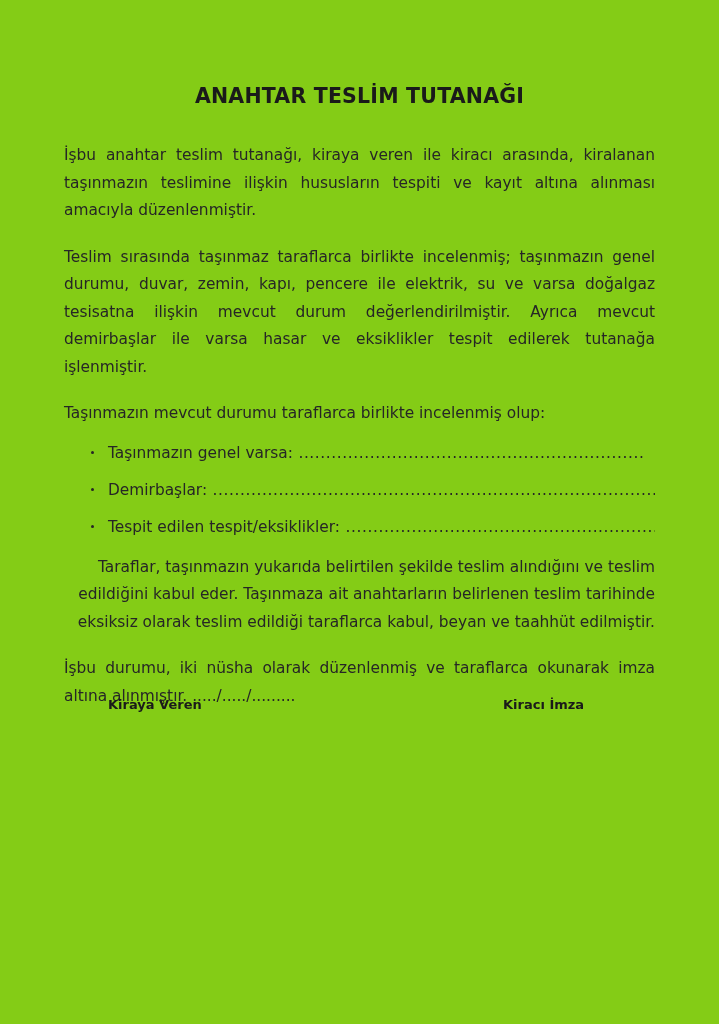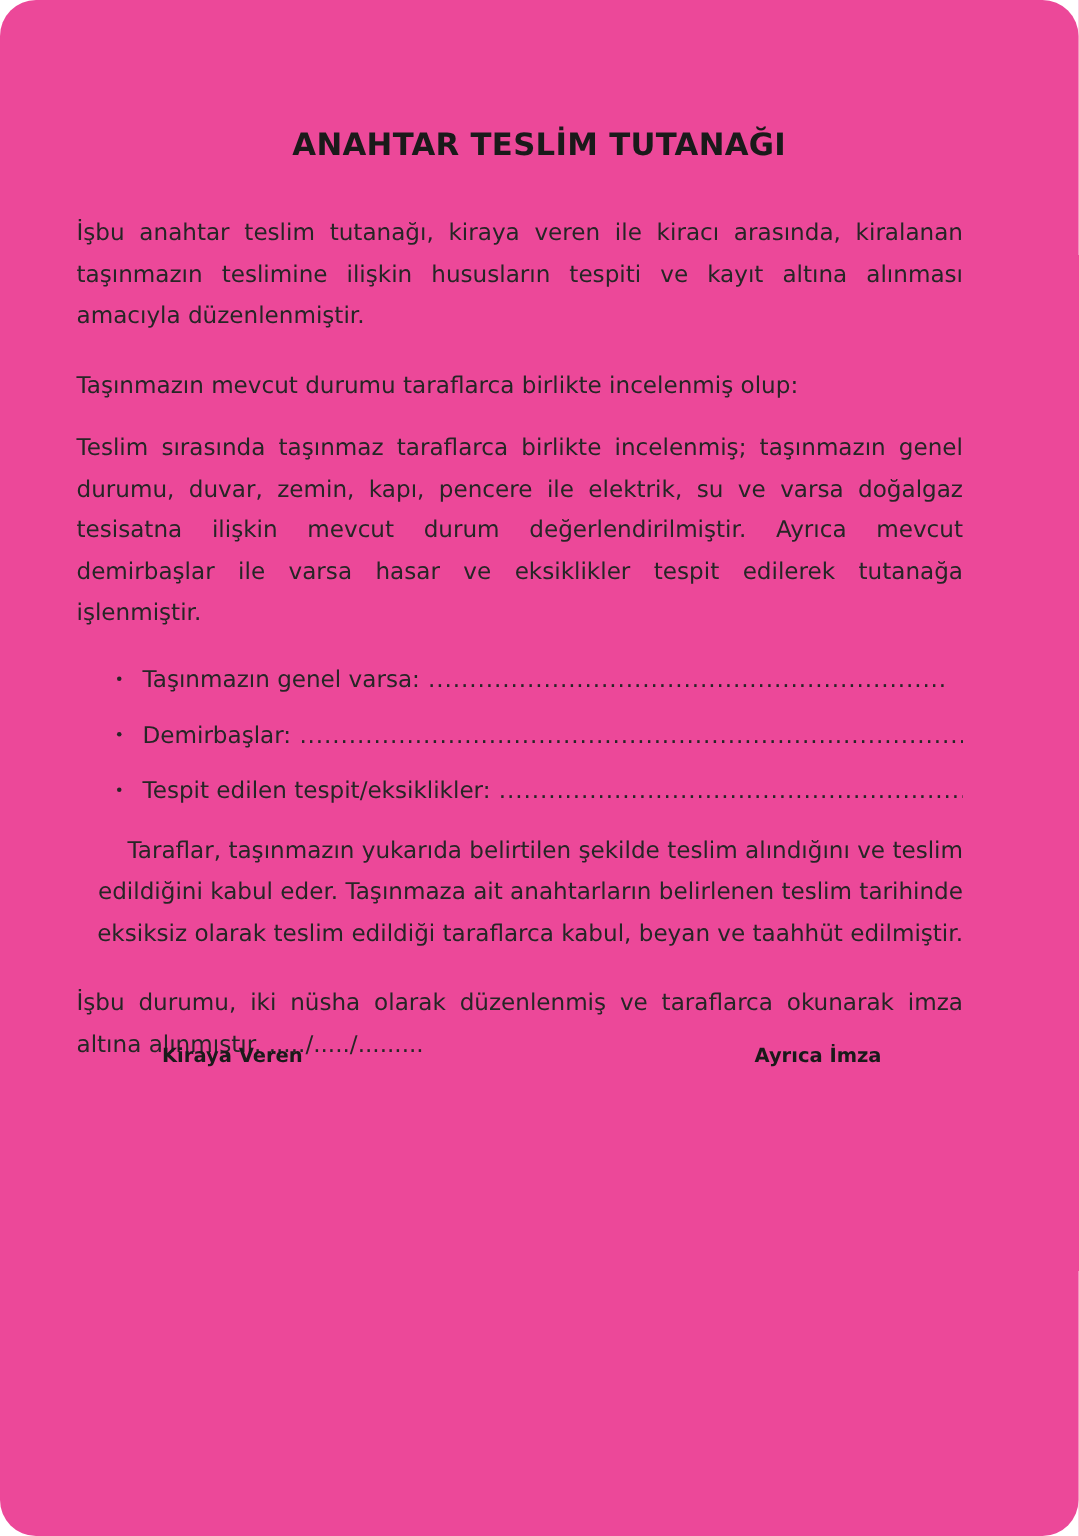--- a/index.html
+++ b/index.html
@@ -17,42 +17,41 @@
     color: #262626;
     -webkit-font-smoothing: antialiased;
   }
 
   .page {
     position: absolute;
     left: 0;
     top: 0;
     width: 719px;
     height: 1024px;
-    background: #ec4899;
-    border-radius: 24px;
+    background: #84cc16;
   }
 
   
   .doc-title {
     position: absolute;
     left: 64px;
     top: 70px;
     width: 591px;
     text-align: center;
     font-size: 20.5px;
     font-weight: bold;
     letter-spacing: 0.2px;
     color: #1a1a1a;
     line-height: 1.2;
   }
 
   
   .body-col {
     position: absolute;
-    left: 51px;
+    left: 64px;
     top: 142px;
     width: 591px;
   }
 
   p.para {
     margin: 0 0 19px 0;
     font-size: 15.4px;
     line-height: 27.5px;
     text-align: justify;
     text-justify: inter-word;
@@ -123,23 +122,23 @@
 <body>
 
 <div class="page">
 
   <h1 class="doc-title">ANAHTAR TESLİM TUTANAĞI</h1>
 
   <div class="body-col">
 
     <p class="para">İşbu anahtar teslim tutanağı, kiraya veren ile kiracı arasında, kiralanan taşınmazın teslimine ilişkin hususların tespiti ve kayıt altına alınması amacıyla düzenlenmiştir.</p>
 
+    <p class="para">Teslim sırasında taşınmaz taraflarca birlikte incelenmiş; taşınmazın genel durumu, duvar, zemin, kapı, pencere ile elektrik, su ve varsa doğalgaz tesisatna ilişkin mevcut durum değerlendirilmiştir. Ayrıca mevcut demirbaşlar ile varsa hasar ve eksiklikler tespit edilerek tutanağa işlenmiştir.</p>
+
     <p class="para lead-in">Taşınmazın mevcut durumu taraflarca birlikte incelenmiş olup:</p>
-
-    <p class="para">Teslim sırasında taşınmaz taraflarca birlikte incelenmiş; taşınmazın genel durumu, duvar, zemin, kapı, pencere ile elektrik, su ve varsa doğalgaz tesisatna ilişkin mevcut durum değerlendirilmiştir. Ayrıca mevcut demirbaşlar ile varsa hasar ve eksiklikler tespit edilerek tutanağa işlenmiştir.</p>
 
     <ul class="bullets">
       <li>
         <span class="bullet-dot"></span><span>Taşınmazın genel varsa:</span><span class="leader"> ...............................................................</span>
       </li>
       <li>
         <span class="bullet-dot"></span><span>Demirbaşlar:</span><span class="leader"> .......................................................................................</span>
       </li>
       <li>
         <span class="bullet-dot"></span><span>Tespit edilen tespit/eksiklikler:</span><span class="leader"> ..............................................................</span>
@@ -147,16 +146,16 @@
     </ul>
 
     <p class="para no-justify">Taraflar, taşınmazın yukarıda belirtilen şekilde teslim alındığını ve teslim edildiğini kabul eder. Taşınmaza ait anahtarların belirlenen teslim tarihinde eksiksiz olarak teslim edildiği taraflarca kabul, beyan ve taahhüt edilmiştir.</p>
 
     <p class="para">İşbu durumu, iki nüsha olarak düzenlenmiş ve taraflarca okunarak imza altına alınmıştır.  ...../...../.........</p>
 
   </div>
 
   <div class="signatures">
     <div class="sig sig-left">Kiraya Veren</div>
-    <div class="sig sig-right">Ayrıca İmza</div>
+    <div class="sig sig-right">Kiracı İmza</div>
   </div>
 
 </div>
 
 </body></html>

